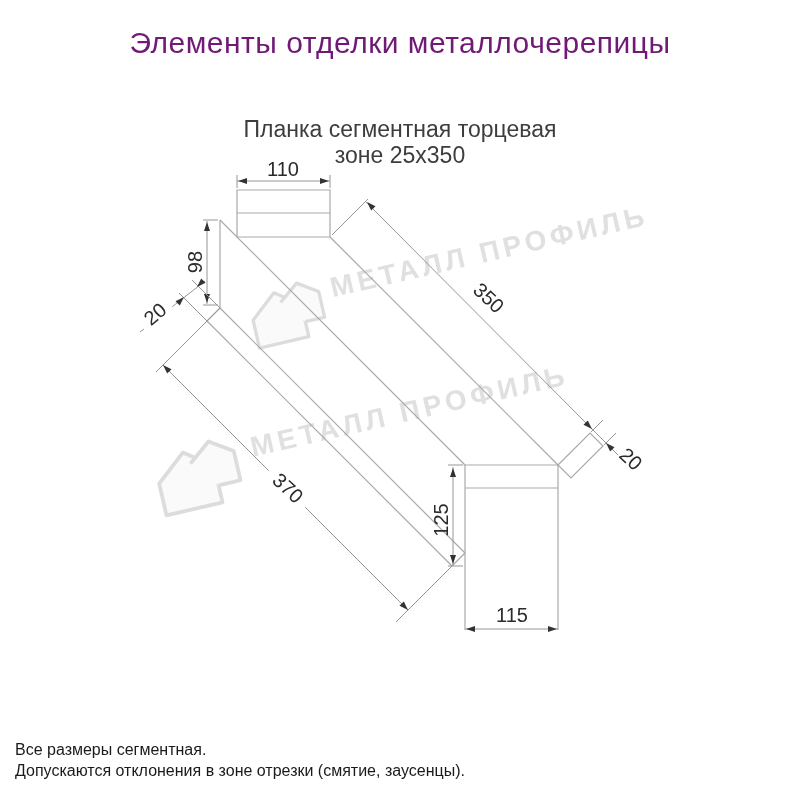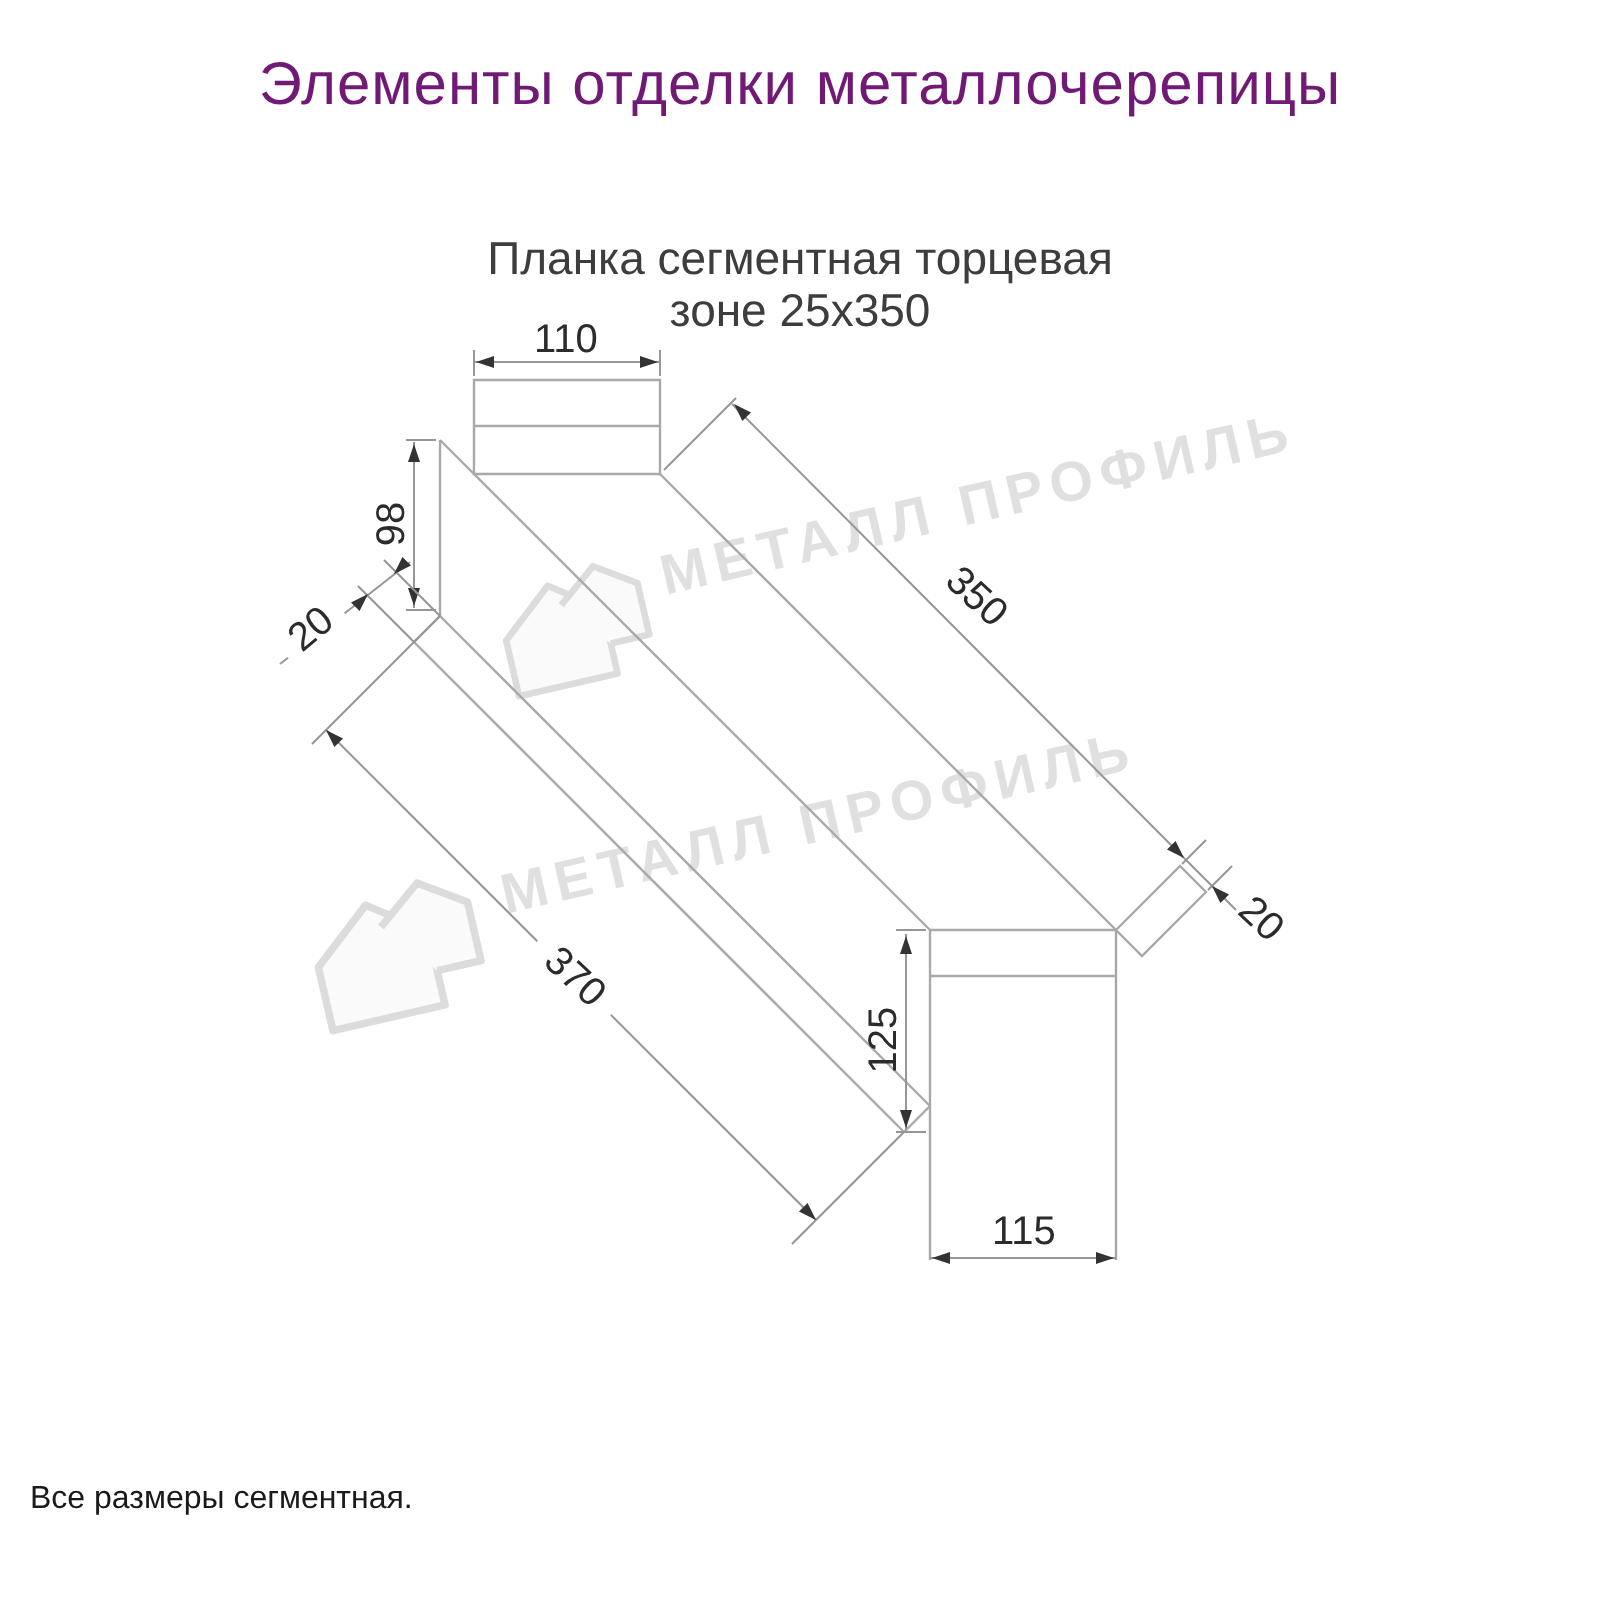--- a/index.html
+++ b/index.html
@@ -134,13 +134,14 @@
   <g>
     <path class="dimline" d="M465,629 H558"></path>
     <path class="arrow" d="M466,629 L475,626 L475,632 Z"></path>
     <path class="arrow" d="M557,629 L548,626 L548,632 Z"></path>
     <text class="dimtext" x="512" y="622" text-anchor="middle">115</text>
   </g>
 </svg>
 
 <div class="footer">
   <div>Все размеры сегментная.</div>
+  <div>Допускаются отклонения в зоне отрезки (смятие, заусенцы).</div>
 </div>
 
 </body></html>

